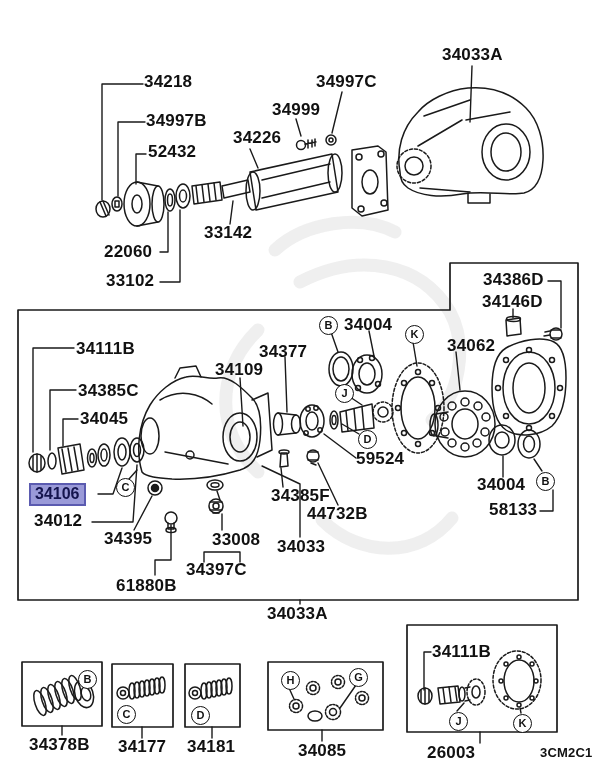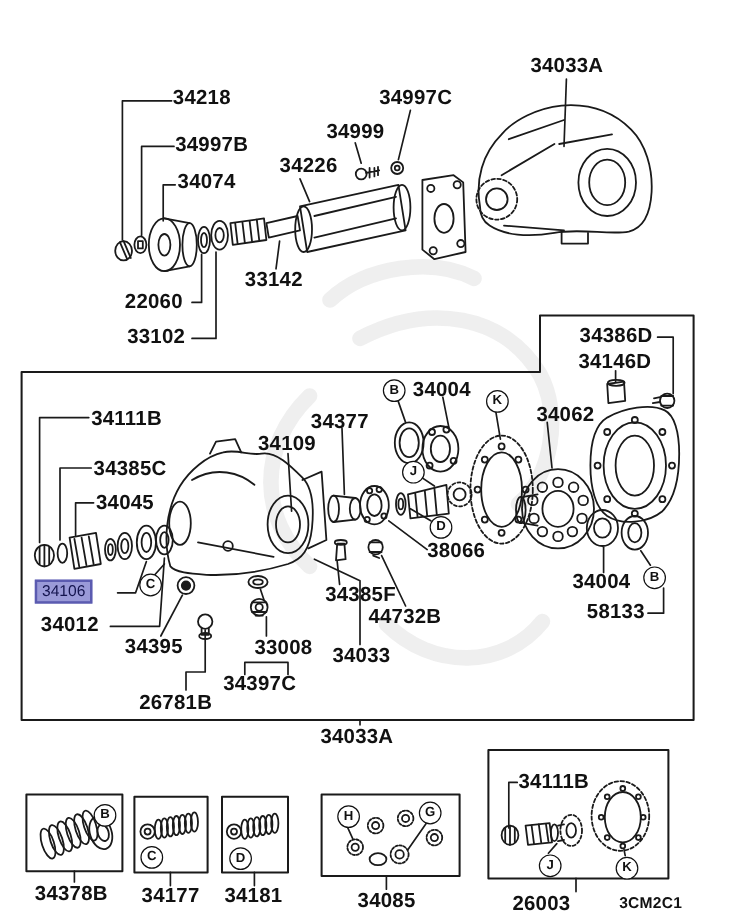--- a/index.html
+++ b/index.html
@@ -2,21 +2,21 @@
 <html><head>
 <meta charset="utf-8">
 <style>
   html,body{margin:0;padding:0;background:#ffffff;}
   #stage{position:relative;width:609px;height:768px;background:#ffffff;overflow:hidden;
          font-family:"Liberation Sans",sans-serif;}
   svg{position:absolute;left:0;top:0;}
   .lbl{position:absolute;font-weight:700;font-size:17px;color:#111;white-space:nowrap;
        letter-spacing:0.2px;line-height:1;}
   .lbl.small{font-size:13px;}
-  .hl{position:absolute;font-weight:400;font-size:13px;color:#14144e;white-space:nowrap;
+  .hl{position:absolute;font-weight:700;font-size:16px;color:#14144e;white-space:nowrap;
       background:#9a9ad8;border:2px solid #5b5bb0;padding:1px 4px 2px 4px;line-height:1;}
   .callout{position:absolute;width:17px;height:17px;border:1.8px solid #111;border-radius:50%;
            background:#fff;font-weight:700;font-size:11px;color:#111;display:flex;
            align-items:center;justify-content:center;line-height:1;}
 </style>
 </head>
 <body>
 
 <div id="stage">
 
@@ -327,59 +327,59 @@
       <circle cx="501" cy="681" r="2"></circle>
           <circle cx="506" cy="664" r="2"></circle>
       <circle cx="519" cy="657" r="2"></circle>
           <circle cx="532" cy="664" r="2"></circle>
     </g>
   </g>
 </svg>
 
 <div class="lbl" style="left:144px;top:73px">34218</div>
 <div class="lbl" style="left:146px;top:112px">34997B</div>
-<div class="lbl" style="left:148px;top:143px">34074</div>
+<div class="lbl" style="left:148px;top:143px">52432</div>
 <div class="lbl" style="left:233px;top:129px">34226</div>
 <div class="lbl" style="left:272px;top:101px">34999</div>
 <div class="lbl" style="left:316px;top:73px">34997C</div>
 <div class="lbl" style="left:442px;top:46px">34033A</div>
 <div class="lbl" style="left:104px;top:243px">22060</div>
 <div class="lbl" style="left:106px;top:272px">33102</div>
 <div class="lbl" style="left:204px;top:224px">33142</div>
 
 <div class="lbl" style="left:76px;top:340px">34111B</div>
 <div class="lbl" style="left:78px;top:382px">34385C</div>
 <div class="lbl" style="left:80px;top:410px">34045</div>
 <div class="hl" style="left:29px;top:483px">34106</div>
 <div class="lbl" style="left:34px;top:512px">34012</div>
 <div class="lbl" style="left:215px;top:361px">34109</div>
 <div class="lbl" style="left:259px;top:343px">34377</div>
 <div class="lbl" style="left:344px;top:316px">34004</div>
-<div class="lbl" style="left:356px;top:450px">38066</div>
+<div class="lbl" style="left:356px;top:450px">59524</div>
 <div class="lbl" style="left:447px;top:337px">34062</div>
 <div class="lbl" style="left:483px;top:271px">34386D</div>
 <div class="lbl" style="left:482px;top:293px">34146D</div>
 <div class="lbl" style="left:477px;top:476px">34004</div>
 <div class="lbl" style="left:489px;top:501px">58133</div>
 <div class="lbl" style="left:104px;top:530px">34395</div>
 <div class="lbl" style="left:212px;top:531px">33008</div>
 <div class="lbl" style="left:186px;top:561px">34397C</div>
-<div class="lbl" style="left:116px;top:577px">26781B</div>
+<div class="lbl" style="left:116px;top:577px">61880B</div>
 <div class="lbl" style="left:271px;top:487px">34385F</div>
 <div class="lbl" style="left:307px;top:505px">44732B</div>
 <div class="lbl" style="left:277px;top:538px">34033</div>
 <div class="lbl" style="left:267px;top:605px">34033A</div>
 
 <div class="lbl" style="left:29px;top:736px">34378B</div>
 <div class="lbl" style="left:118px;top:738px">34177</div>
 <div class="lbl" style="left:187px;top:738px">34181</div>
 <div class="lbl" style="left:298px;top:742px">34085</div>
 <div class="lbl" style="left:427px;top:744px">26003</div>
 <div class="lbl" style="left:432px;top:643px">34111B</div>
-<div class="lbl small" style="left:516px;top:746px">3CM2C1</div>
+<div class="lbl small" style="left:540px;top:746px">3CM2C1</div>
 
 <div class="callout" style="left:319px;top:316px">B</div>
 <div class="callout" style="left:405px;top:325px">K</div>
 <div class="callout" style="left:335px;top:384px">J</div>
 <div class="callout" style="left:358px;top:430px">D</div>
 <div class="callout" style="left:116px;top:478px">C</div>
 <div class="callout" style="left:536px;top:472px">B</div>
 <div class="callout" style="left:78px;top:670px">B</div>
 <div class="callout" style="left:117px;top:705px">C</div>
 <div class="callout" style="left:191px;top:706px">D</div>

